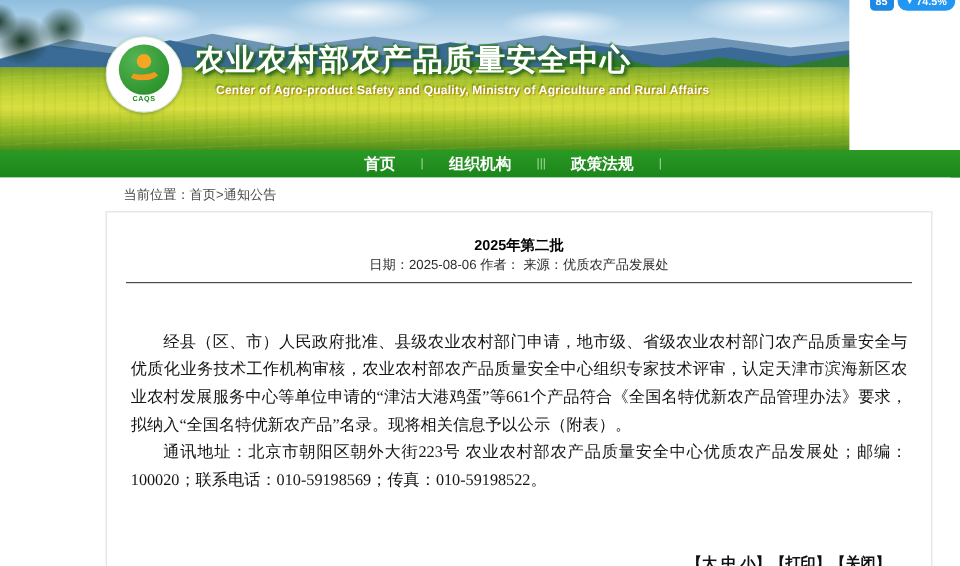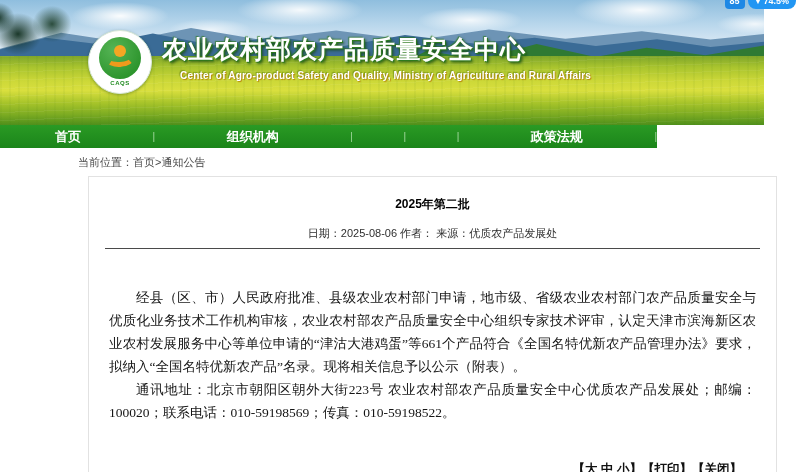--- a/index.html
+++ b/index.html
@@ -8,21 +8,21 @@
 
   
   .overlay { position:absolute; top:-7px; right:4px; display:flex; gap:3px; z-index:40; }
   .ov-score { background:#1e88e5; color:#fff; font-size:9px; font-weight:bold;
     border-radius:4px; padding:3px 5px; }
   .ov-pct { background:#2196f3; color:#fff; font-size:9px; font-weight:bold;
     border-radius:8px; padding:3px 7px; display:flex; align-items:center; gap:2px; }
   .ov-pct .arr { font-size:7px; }
 
   
-  .banner { position:relative; width:764px; height:125px; overflow:hidden; }
+  .banner { position:relative; width:708px; height:125px; overflow:hidden; }
   .sky { position:absolute; top:0; left:0; right:0; height:62px;
     background:linear-gradient(180deg,#8fbede 0%,#b9d7ec 40%,#ddeaf5 75%,#e9f2f8 100%); }
   .clouds { position:absolute; top:0; left:0; right:0; height:50px; background:
     radial-gradient(70px 20px at 120px 16px, rgba(255,255,255,.95), rgba(255,255,255,0) 70%),
     radial-gradient(90px 22px at 300px 10px, rgba(255,255,255,.9), rgba(255,255,255,0) 70%),
     radial-gradient(75px 18px at 470px 20px, rgba(255,255,255,.85), rgba(255,255,255,0) 70%),
     radial-gradient(95px 24px at 640px 10px, rgba(255,255,255,.92), rgba(255,255,255,0) 70%),
     radial-gradient(55px 15px at 755px 24px, rgba(255,255,255,.8), rgba(255,255,255,0) 70%),
     radial-gradient(60px 16px at 210px 30px, rgba(255,255,255,.7), rgba(255,255,255,0) 70%); }
   .mtn-far { position:absolute; top:12px; left:0; right:0; height:46px; background:#6d94b5;
@@ -53,37 +53,37 @@
   .logo-caption { margin-top:1px; font-size:6px; font-weight:bold; color:#1f8a1f; letter-spacing:.5px; }
 
   .banner-title { position:absolute; left:162px; top:33px; font-size:25px; font-weight:bold;
     color:#ffffff; letter-spacing:1px; white-space:nowrap;
     text-shadow:1px 1px 0 #2d7a1e, 2px 2px 3px rgba(25,75,18,.95), -1px -1px 1px rgba(45,122,30,.7); }
   .banner-sub { position:absolute; left:180px; top:70px; font-size:10px; font-weight:bold;
     color:#ffffff; letter-spacing:.2px; white-space:nowrap;
     text-shadow:1px 1px 1px #b8860b, -1px -1px 1px rgba(110,140,20,.8); }
 
   
-  .nav { width:657px; height:23px; background:linear-gradient(180deg,#2a9a24,#1b851a);
-    display:flex; align-items:center; justify-content:space-between; padding-left:34px; }
+  .nav { width:800px; height:23px; background:linear-gradient(180deg,#2a9a24,#1b851a);
+    display:flex; align-items:center; justify-content:center; padding-left:34px; }
   .nav-item { color:#ffffff; font-size:13px; font-weight:bold; padding:0 21px;
     cursor:pointer; white-space:nowrap; }
   .nav-sep { color:rgba(230,255,225,.65); font-size:10px; }
 
   
   .crumb-row { width:792px; height:28px; background:#ffffff; display:flex; align-items:center;
-    padding-left:78px; }
+    padding-left:103px; }
   .crumb { font-size:11px; color:#4a4a4a; }
 
   
   .box { position:relative; margin-left:88px; width:689px; height:320px;
     background:#ffffff; border:1px solid #e2e2e2; }
   .a-title { margin-top:19px; text-align:center; font-size:12px; font-weight:bold;
     color:#000; line-height:17px; }
-  .a-meta { text-align:center; font-size:11px; color:#2e2e2e; margin-top:13px; }
+  .a-meta { text-align:center; font-size:11px; color:#2e2e2e; }
   .a-divider { border-top:1px solid #4a4a4a; margin:7px 16px 0; }
   .a-body { margin:37px 20px 0; font-family:"Liberation Serif",serif; font-size:13.5px;
     color:#151515; line-height:23px; text-align:justify; }
   .a-body p { text-indent:2em; margin:0; }
   .tools { position:absolute; right:34px; top:284px; font-size:12.5px; font-weight:bold;
     color:#111; white-space:nowrap; }
   .tools span { cursor:pointer; }
 </style>
 </head>
 <body>

